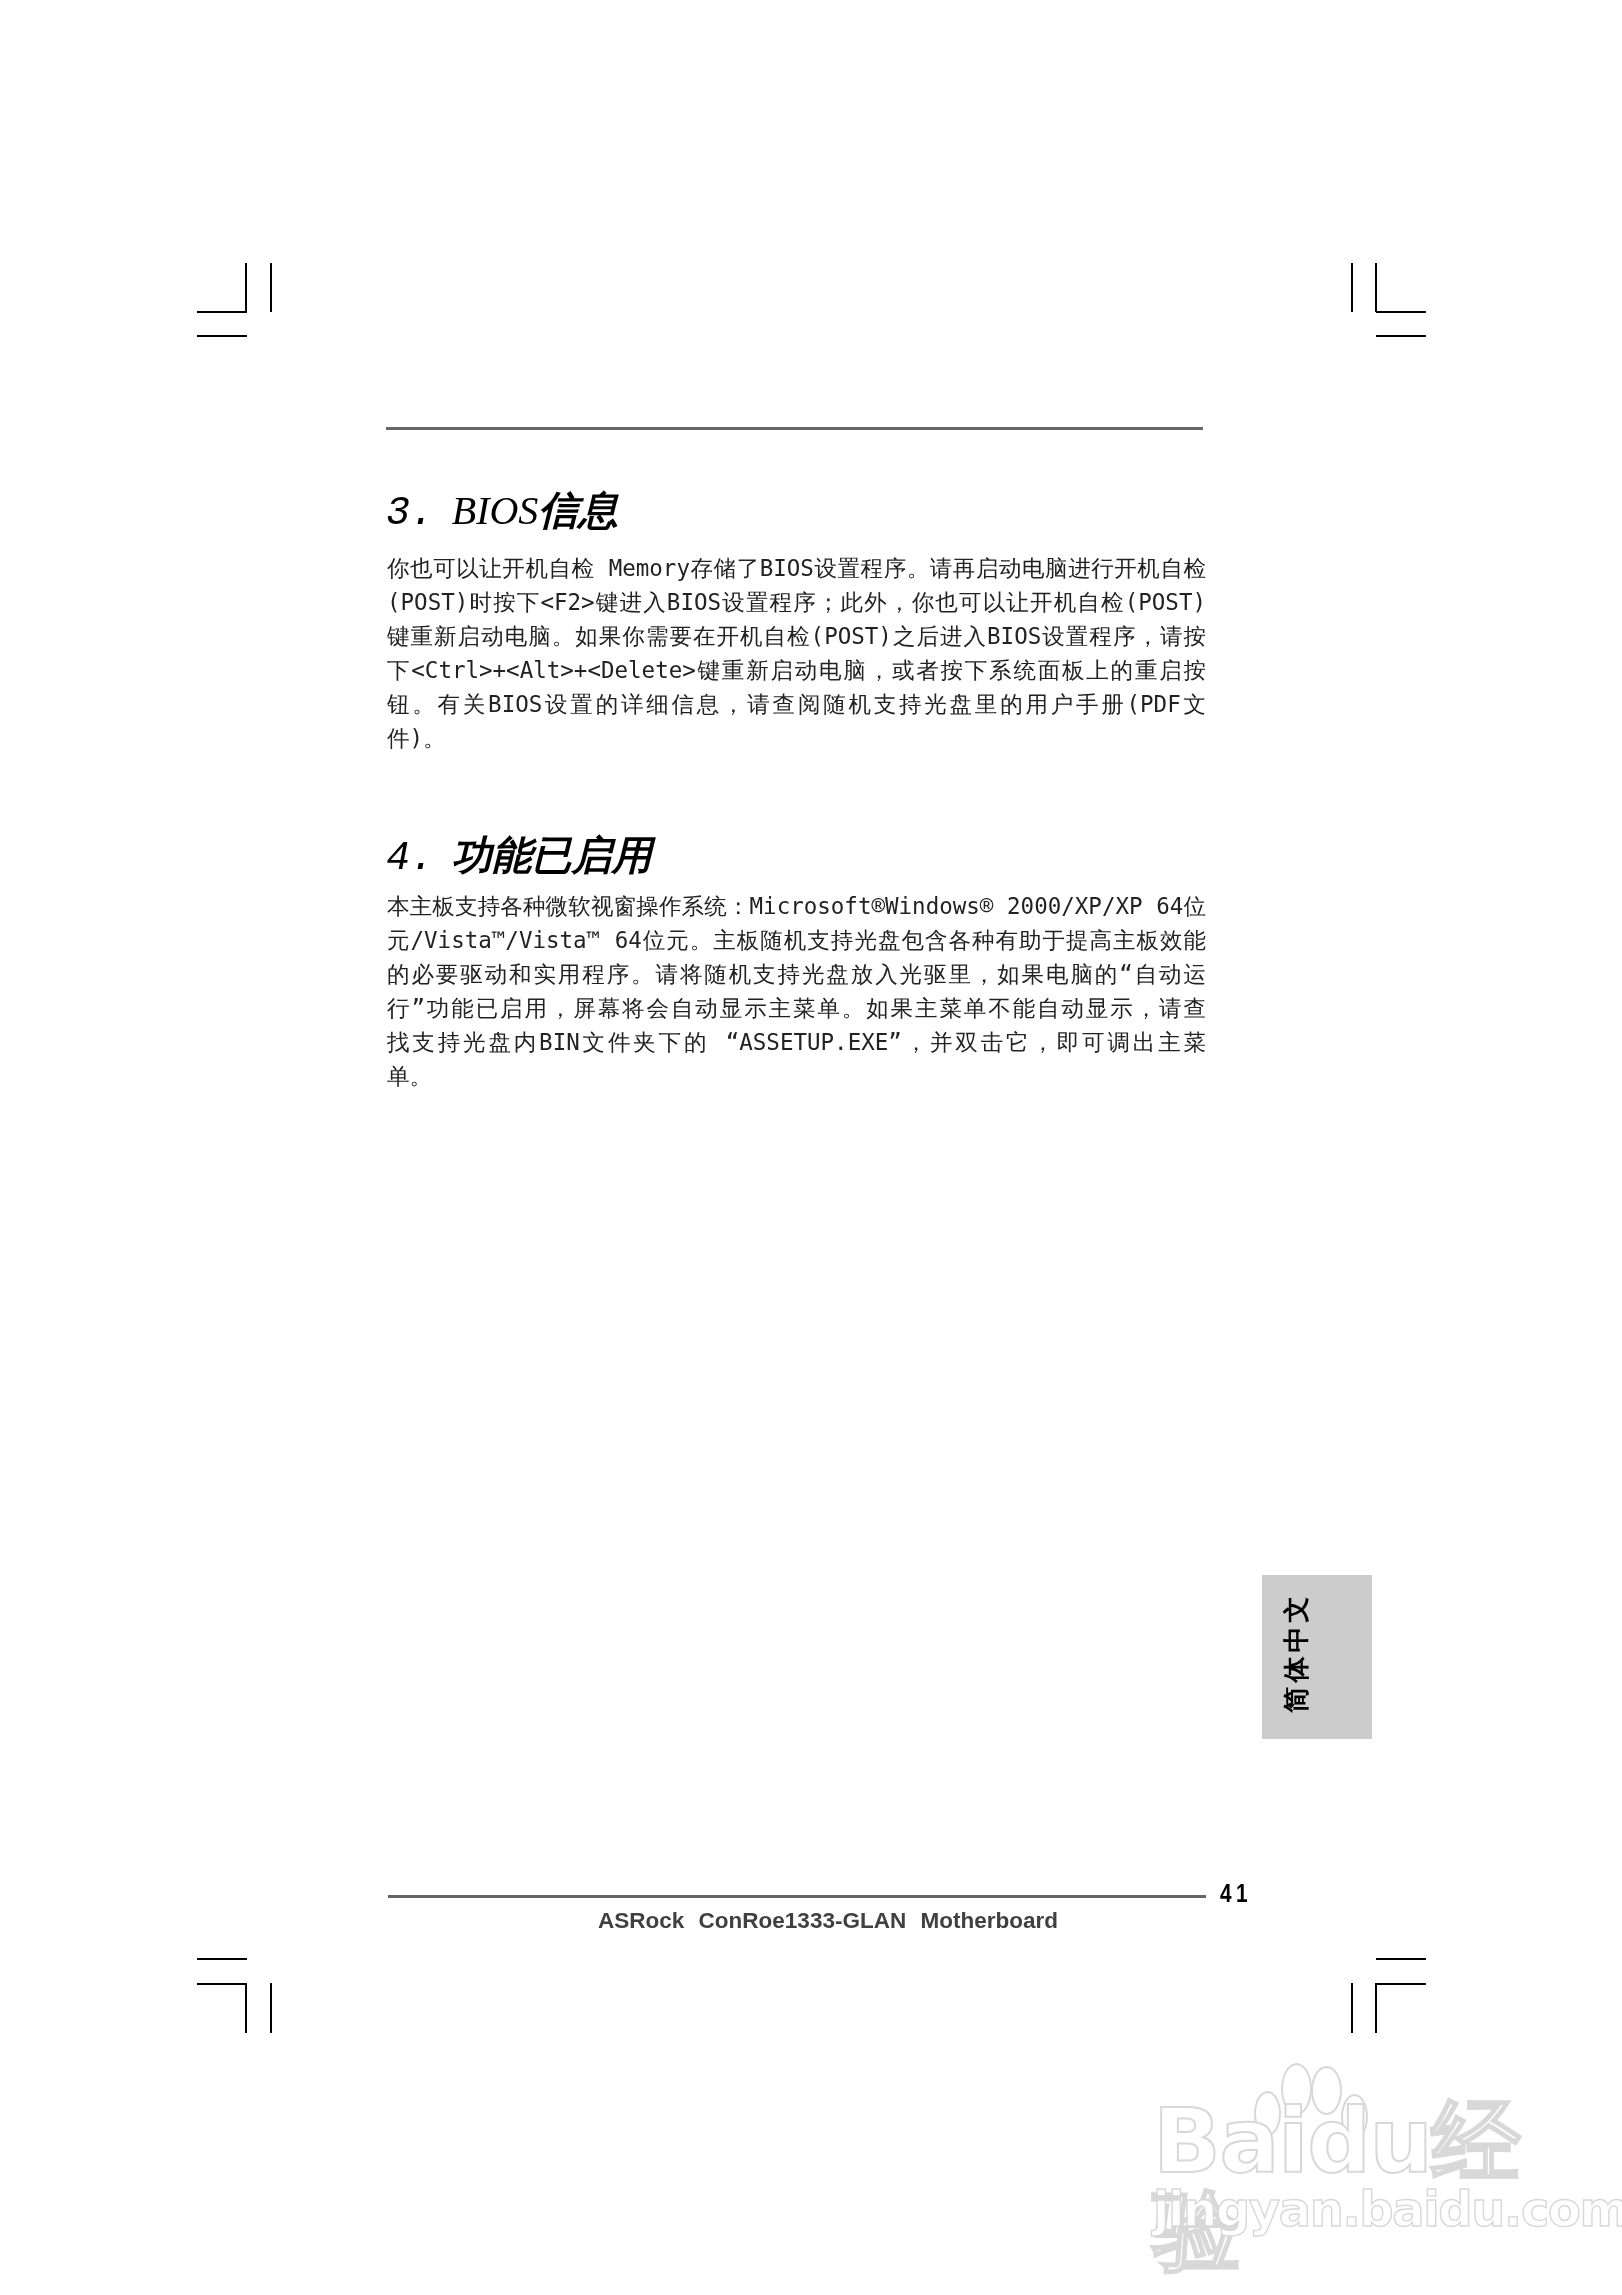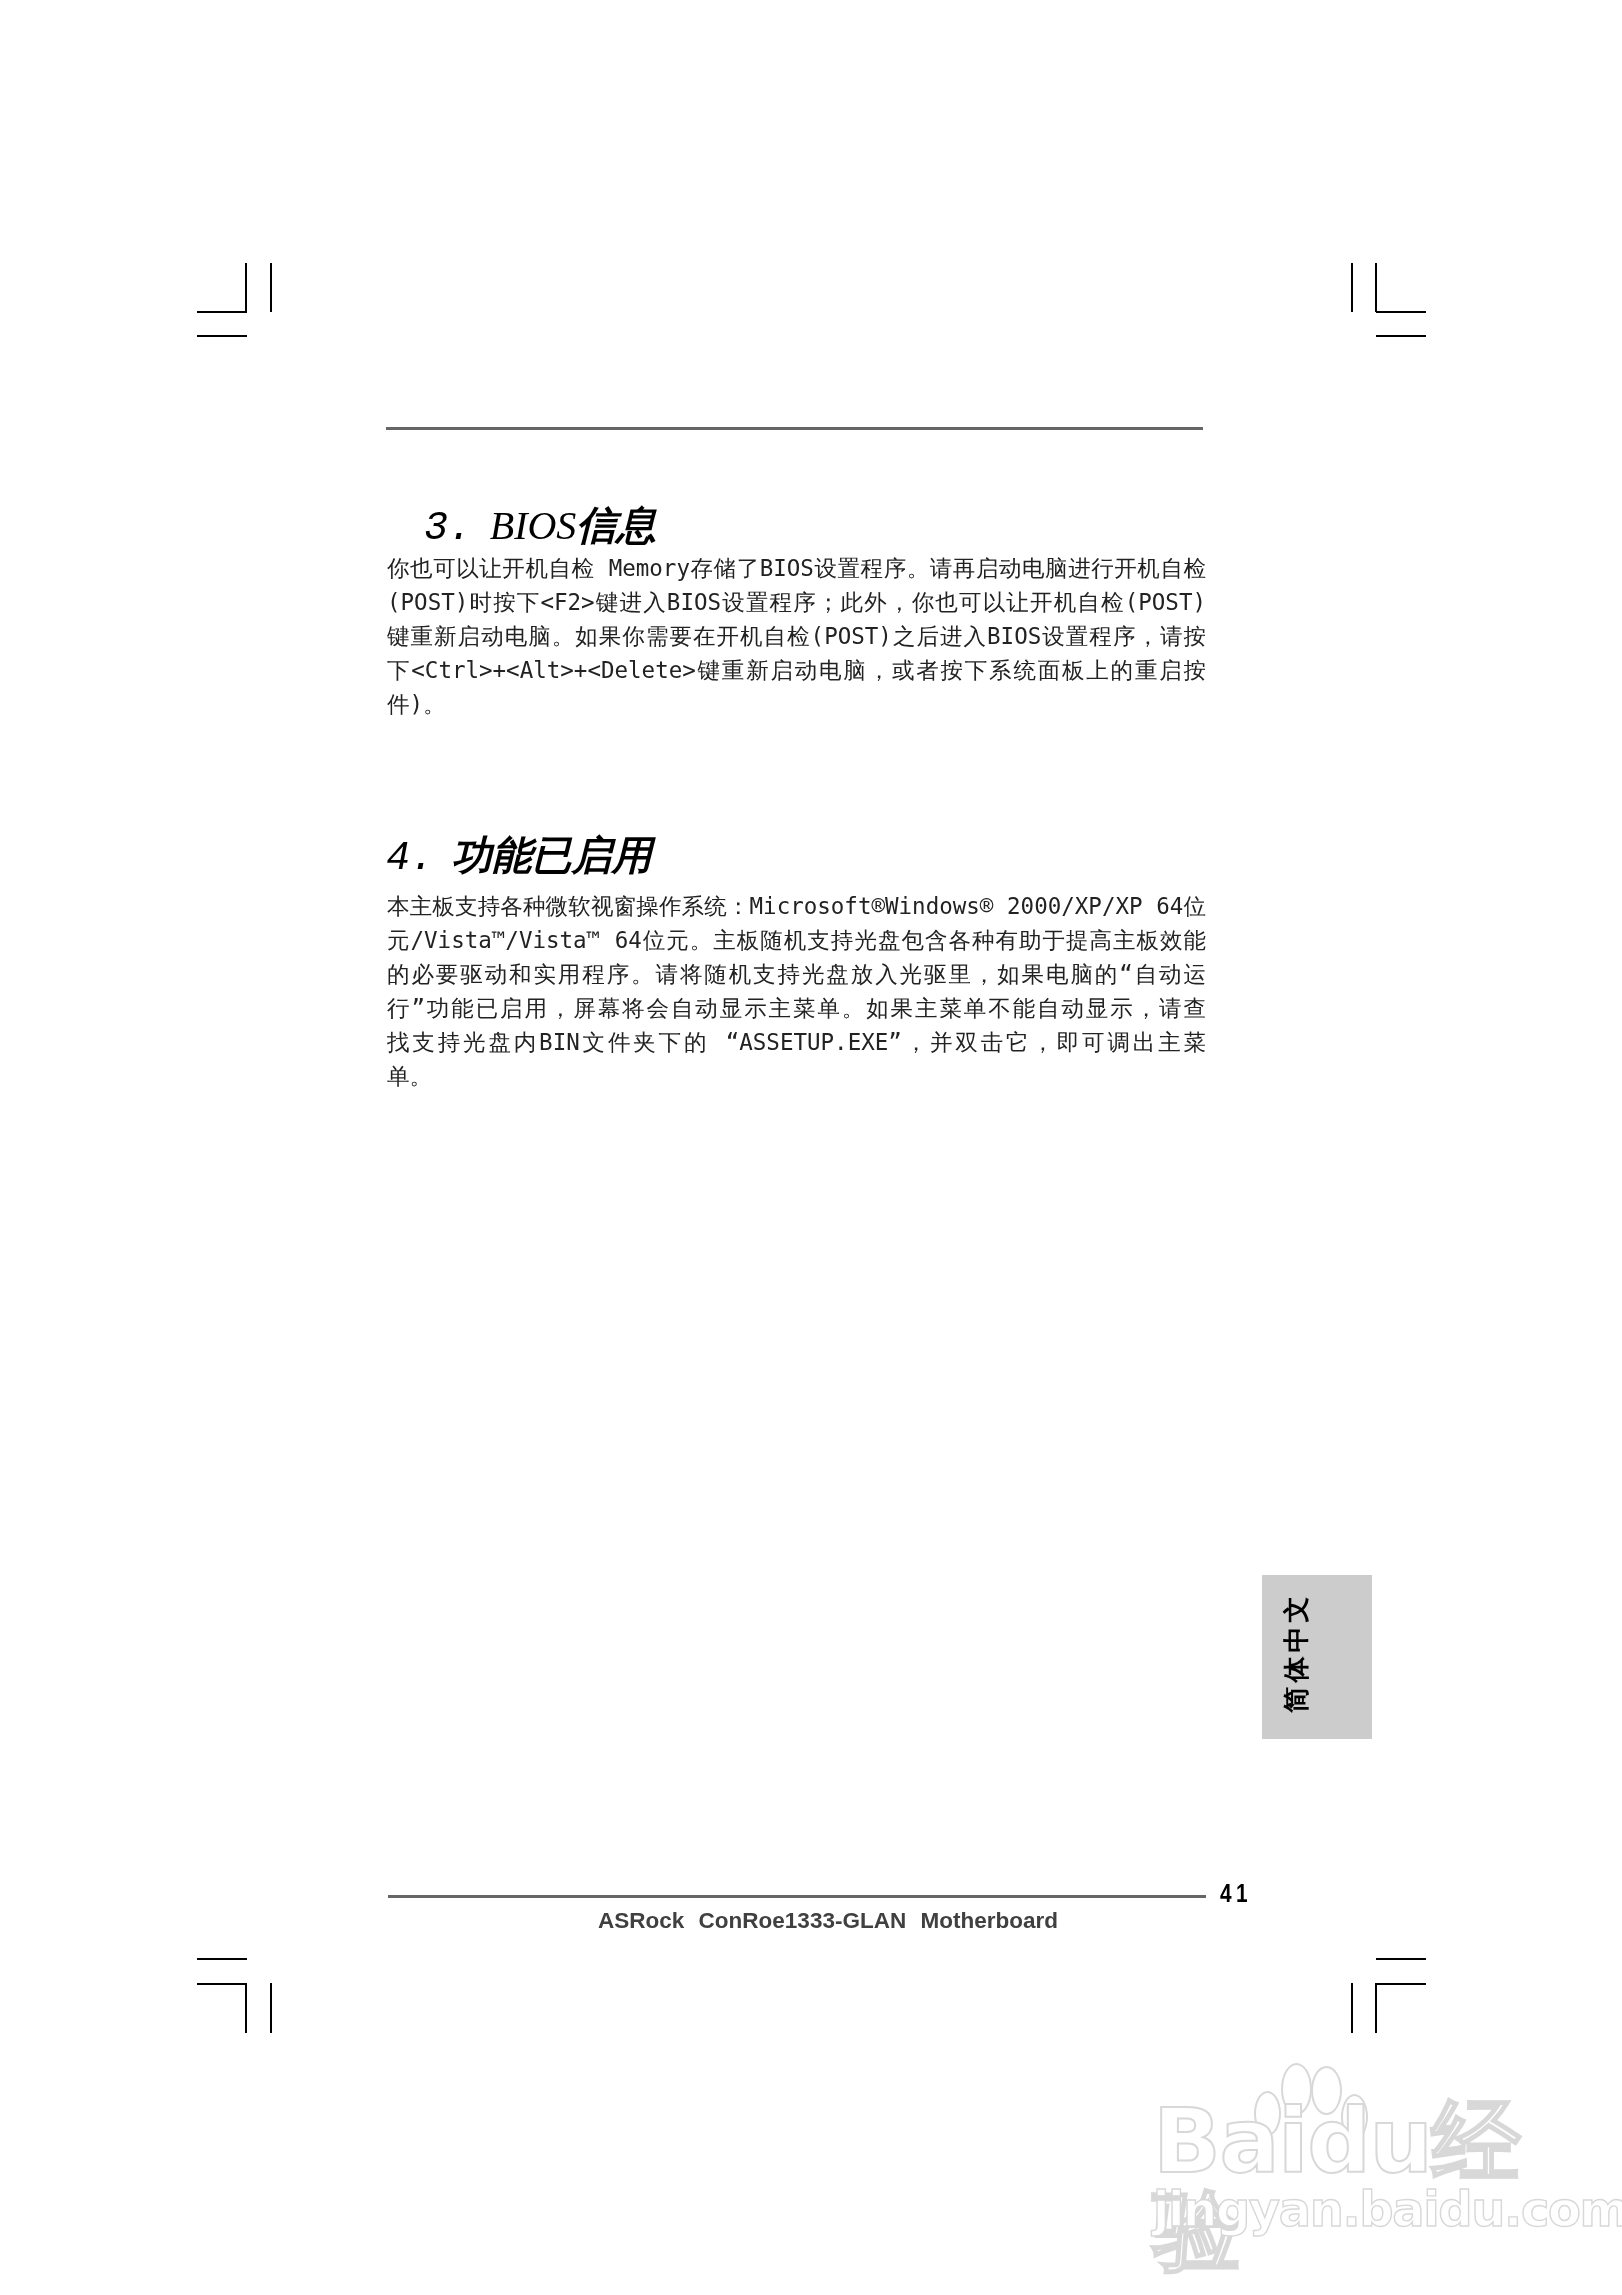--- a/index.html
+++ b/index.html
@@ -76,28 +76,29 @@
 <div class="mark v" style="left:245px;top:1983px;height:50px;"></div>
 <div class="mark v" style="left:270px;top:1983px;height:50px;"></div>
 
 <div class="mark h" style="left:1376px;top:1958px;width:50px;"></div>
 <div class="mark h" style="left:1376px;top:1983px;width:50px;"></div>
 <div class="mark v" style="left:1351px;top:1983px;height:50px;"></div>
 <div class="mark v" style="left:1375px;top:1983px;height:50px;"></div>
 
 <div class="rule" style="left:386px;top:427px;width:817px;height:3.4px;"></div>
 
-<div class="heading" style="top:503px;margin-left:38px;">
+<div class="heading" style="top:488px;">
   <span class="num">3.</span><span>BIOS</span><span class="cjk">信息</span>
 </div>
 <div class="body-block" style="top:551px;">
   <div class="line">你也可以让开机自检  Memory存储了BIOS设置程序。请再启动电脑进行开机自检</div>
   <div class="line">(POST)时按下&lt;F2&gt;键进入BIOS设置程序；此外，你也可以让开机自检(POST)</div>
   <div class="line">键重新启动电脑。如果你需要在开机自检(POST)之后进入BIOS设置程序，请按</div>
   <div class="line">下&lt;Ctrl&gt;+&lt;Alt&gt;+&lt;Delete&gt;键重新启动电脑，或者按下系统面板上的重启按</div>
+  <div class="line">钮。有关BIOS设置的详细信息，请查阅随机支持光盘里的用户手册(PDF文</div>
   <div class="line last">件)。</div>
 </div>
 
 <div class="heading" style="top:833px;">
   <span class="num">4.</span><span class="cjk">功能已启用</span>
 </div>
 <div class="body-block" style="top:889px;">
   <div class="line">本主板支持各种微软视窗操作系统：Microsoft®Windows® 2000/XP/XP 64位</div>
   <div class="line">元/Vista™/Vista™ 64位元。主板随机支持光盘包含各种有助于提高主板效能</div>
   <div class="line">的必要驱动和实用程序。请将随机支持光盘放入光驱里，如果电脑的“自动运</div>

